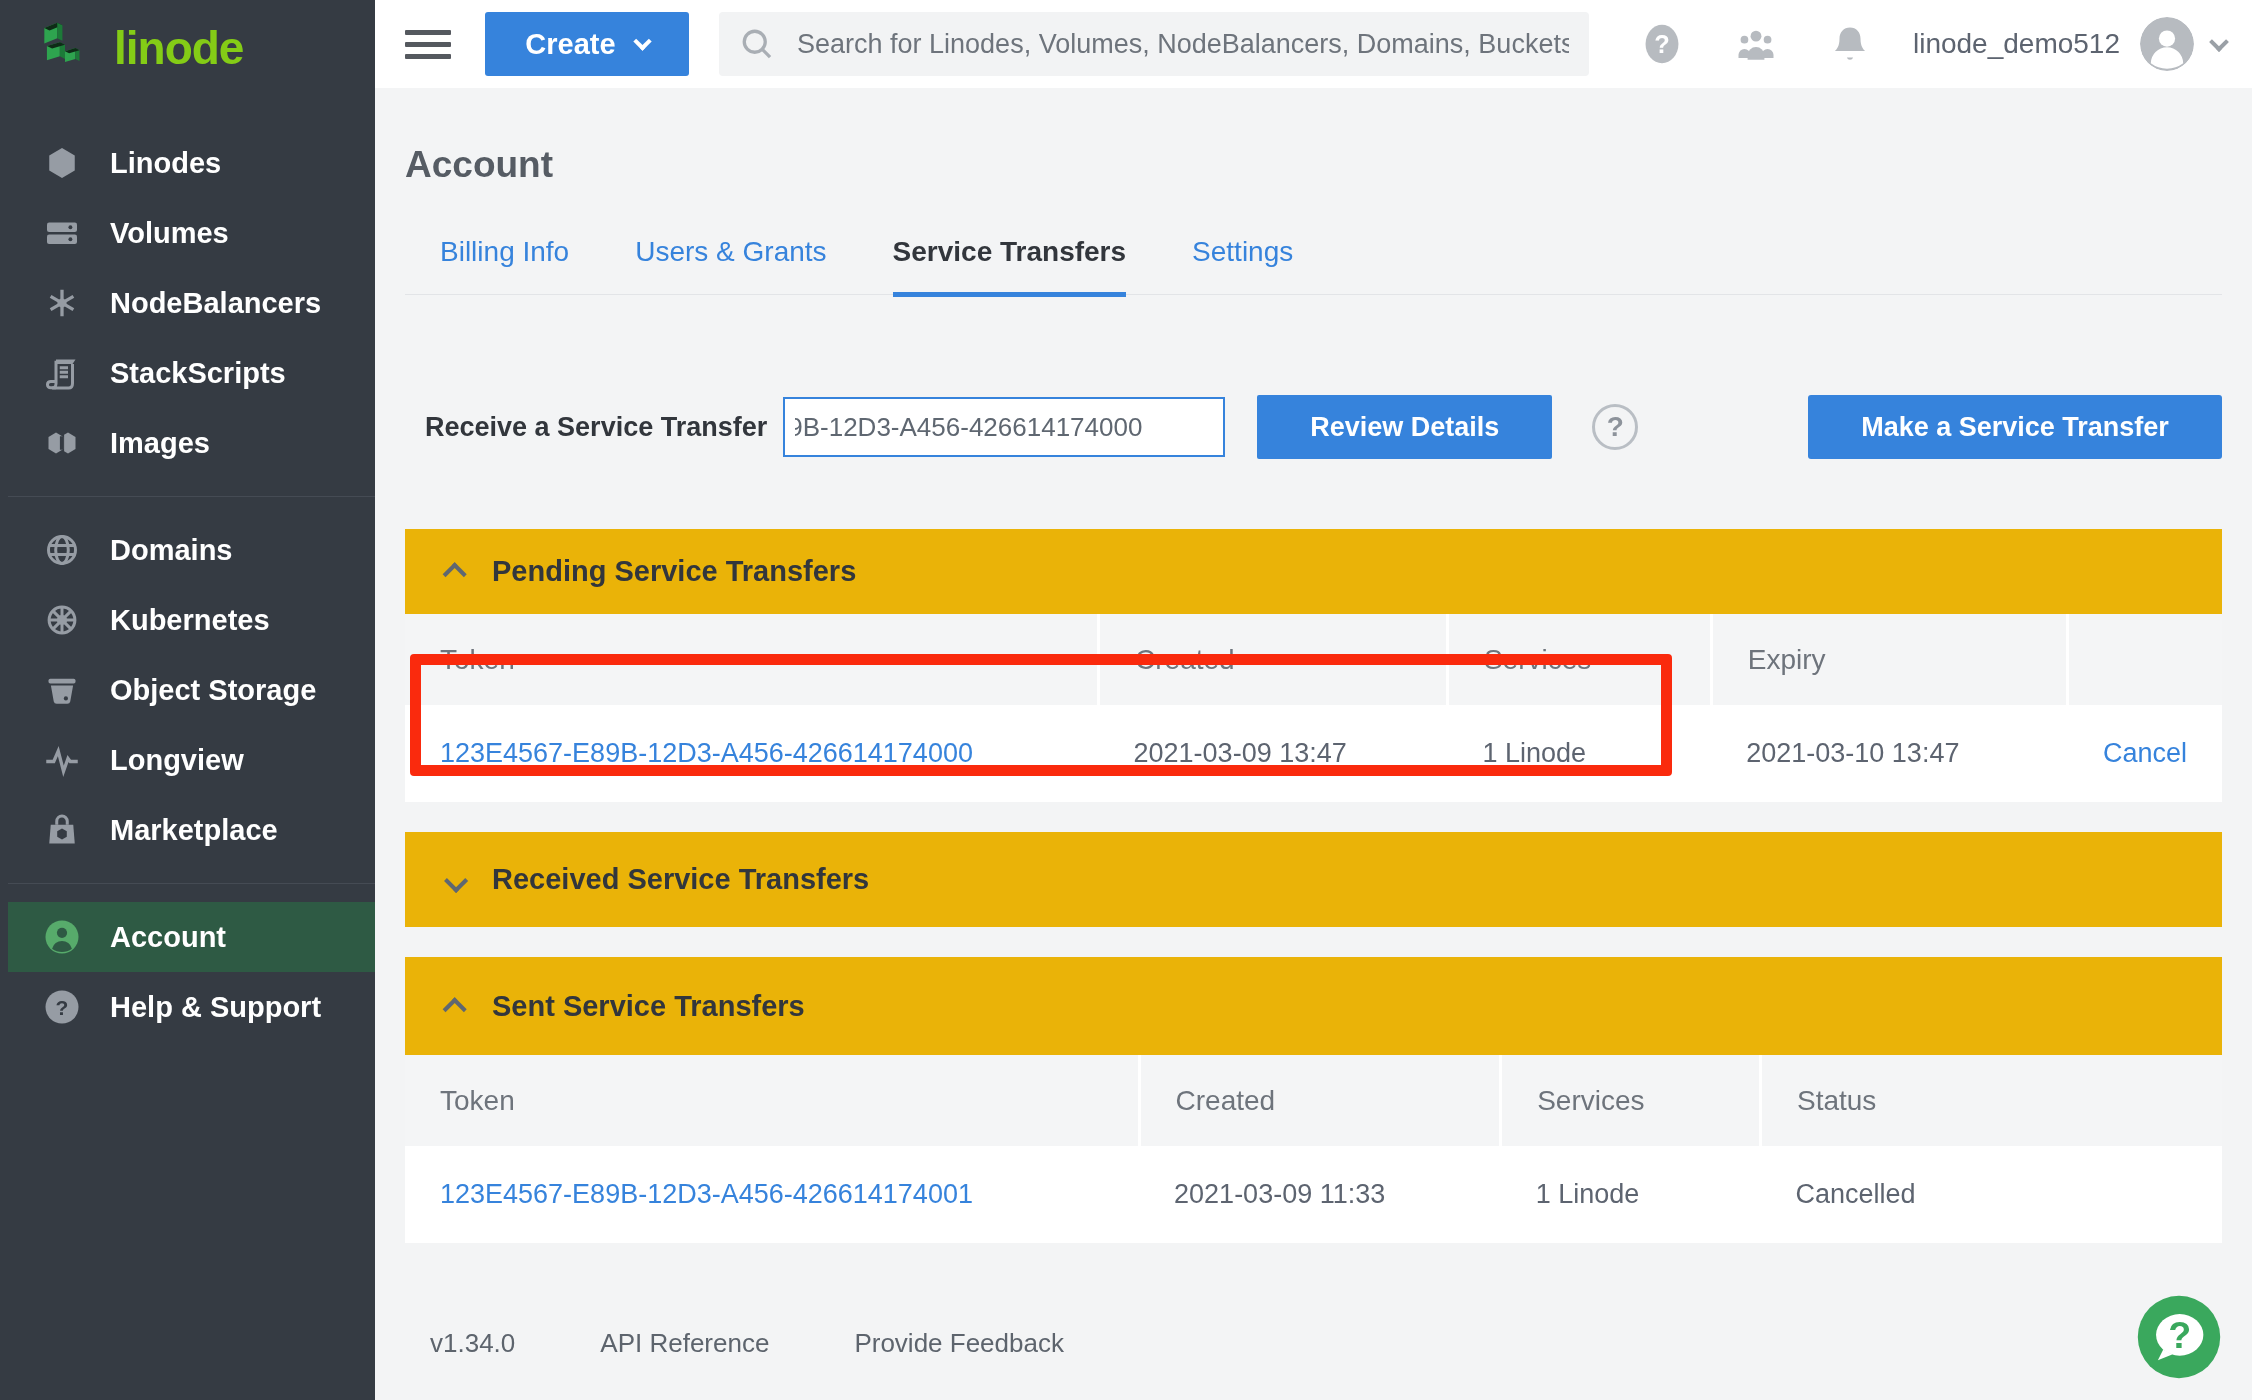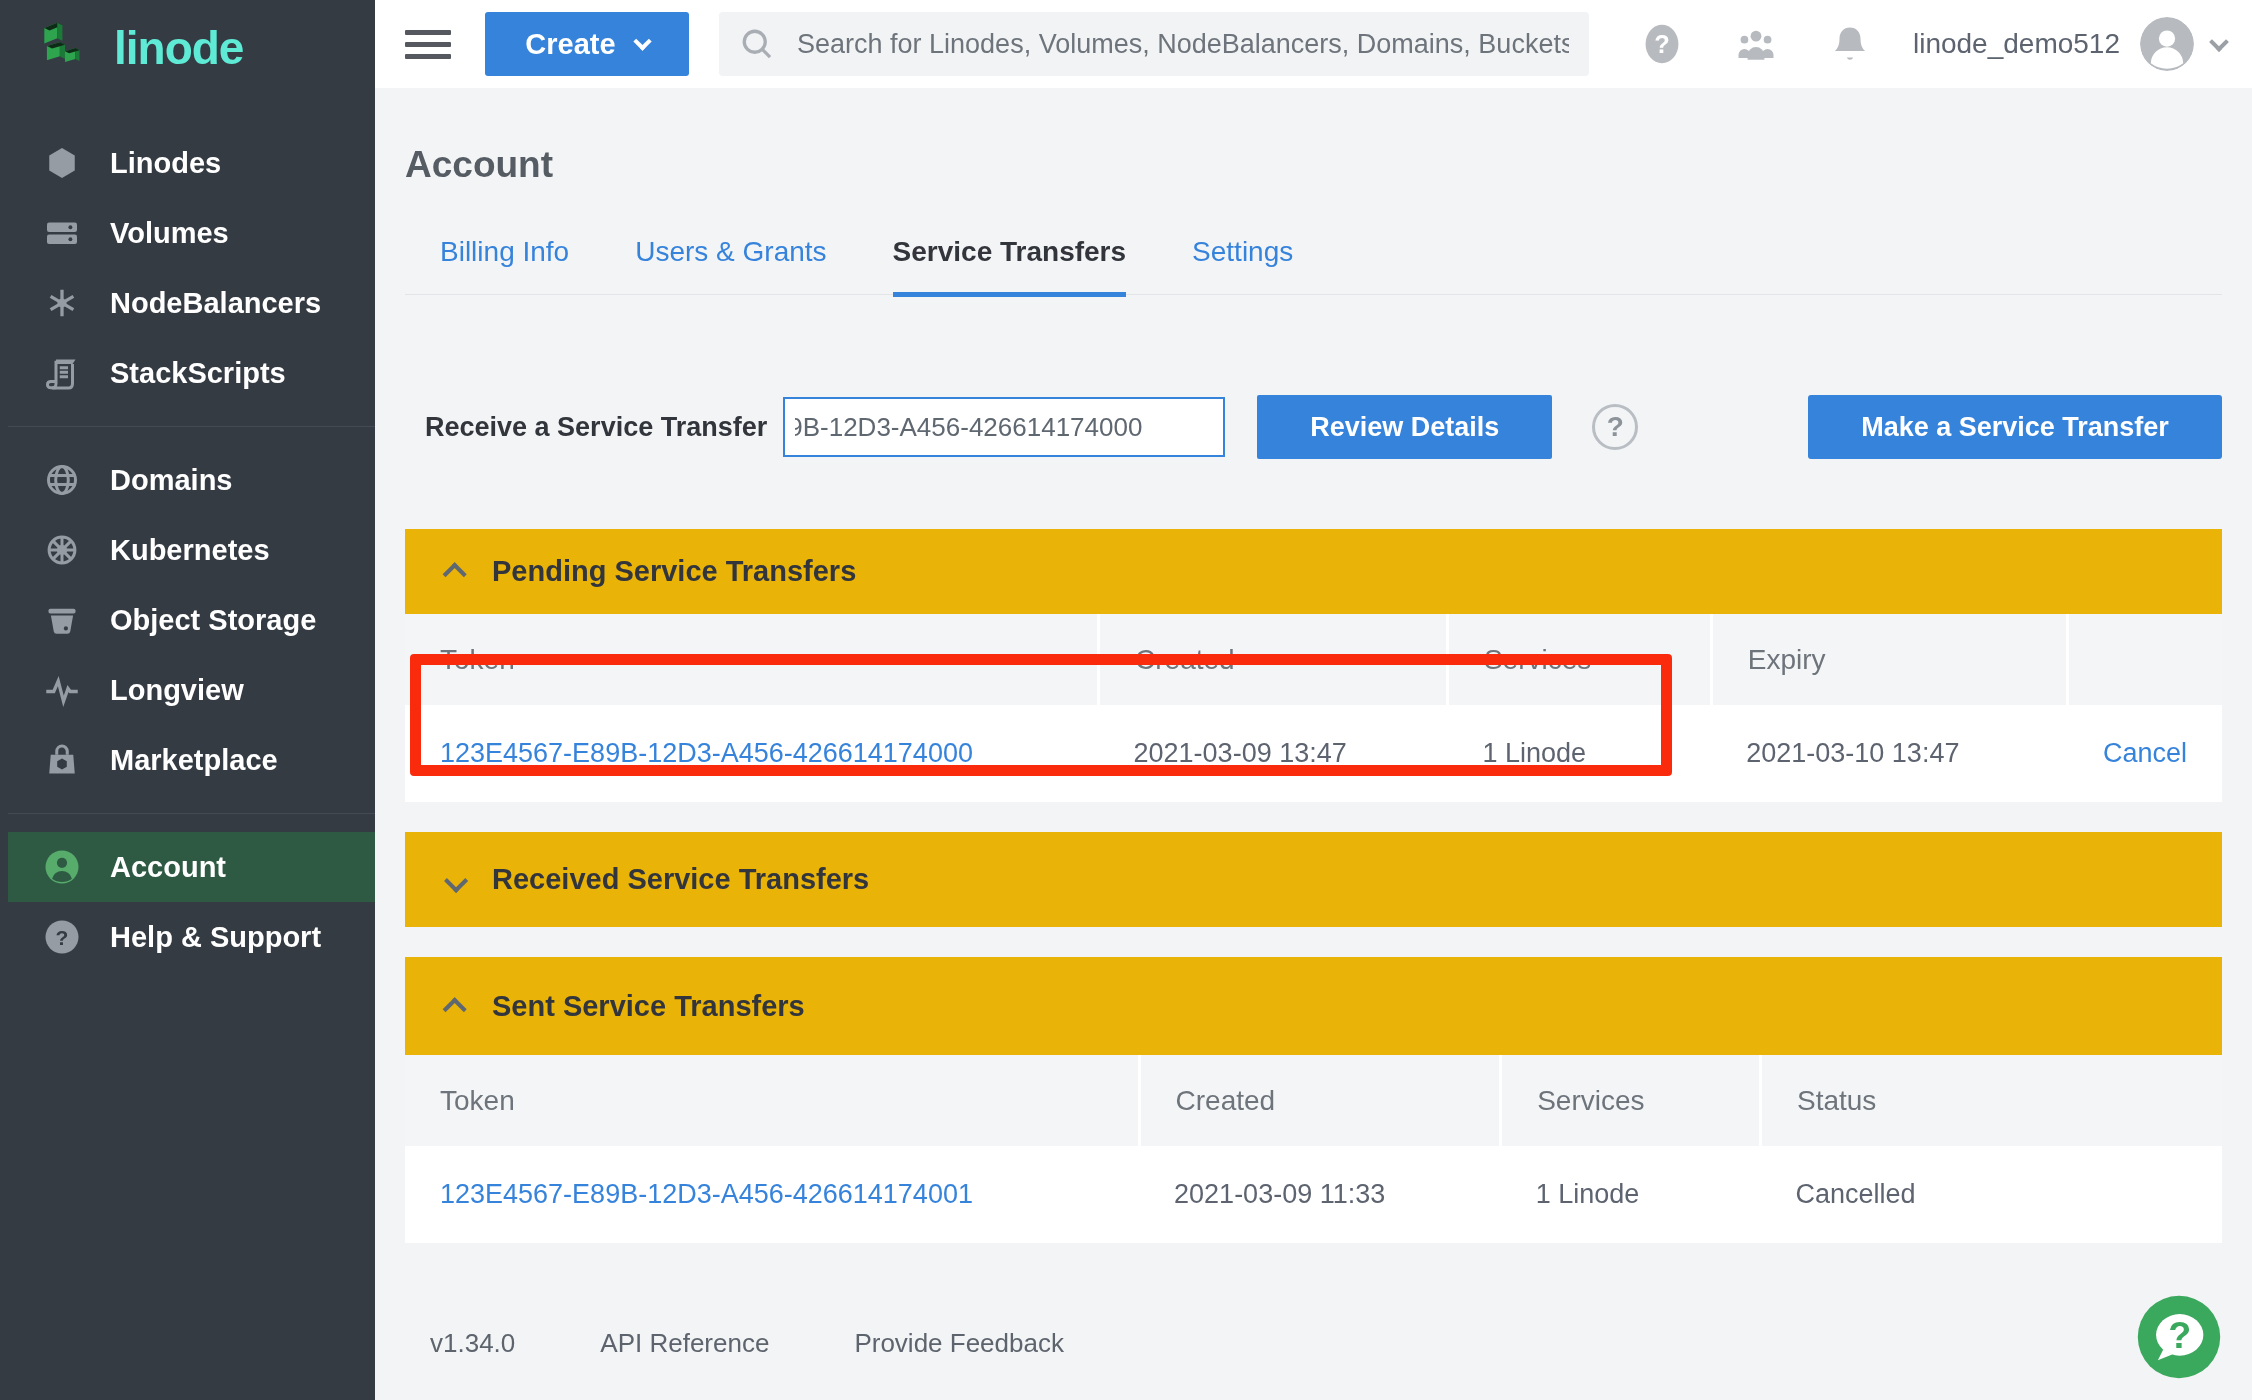--- a/index.html
+++ b/index.html
@@ -3,21 +3,21 @@
 <meta charset="utf-8">
 <style>
   * { margin:0; padding:0; box-sizing:border-box; }
   html,body { width:2252px; height:1400px; overflow:hidden;
     font-family:"Liberation Sans","DejaVu Sans",sans-serif; background:#f3f4f5; }
 
   
   .sidebar { position:absolute; left:0; top:0; width:375px; height:1400px;
     background:#353b43; z-index:5; }
   .logo { height:96px; display:flex; align-items:center; padding-left:34px; }
-  .logo-text { color:#5eead4; font-size:46px; font-weight:bold; letter-spacing:-1px; margin-left:18px; }
+  .logo-text { color:#84cc16; font-size:46px; font-weight:bold; letter-spacing:-1px; margin-left:18px; }
   .nav { margin-top:32px;padding-left:8px; }
   .nav-item { height:70px; display:flex; align-items:center; padding-left:34px; cursor:pointer; }
   .nav-item.active { background:#2e5a44; }
   .nav-ico { width:40px; height:40px; display:flex; align-items:center; justify-content:center; }
   .nav-ico svg { width:36px; height:36px; }
   .nav-label { color:#fff; font-size:29px; font-weight:bold; margin-left:28px; white-space:nowrap; }
   .nav-divider { height:1px; background:#454b54; margin:18px 0; }
 
   
   .topbar { position:absolute; left:375px; top:0; right:0; height:88px; background:#fff;
@@ -149,20 +149,30 @@
     <div class="nav-item">
       <span class="nav-ico">
         <svg viewBox="0 0 24 24" stroke="#969ca4" stroke-width="2" fill="none">
             <path d="M8 3h13l-2 3H8z" fill="#969ca4" stroke="none"></path>
             <path d="M8 3.8v15.4c0 1.8-1.2 2.8-2.6 2.8h11c1.6 0 2.6-1.2 2.6-3V6"></path>
             <path d="M8 21.9H4.5c-1.3 0-2.2-1-2.2-2.3 0-1.2 1-2 2.2-2H8"></path>
             <path d="M10.5 8.5h5.5M10.5 11.5h5.5M10.5 14.5h5.5"></path>
           </svg>
         </span>
       <span class="nav-label">StackScripts</span>
+    </div>
+    <div class="nav-item">
+      <span class="nav-ico">
+        <svg viewBox="0 0 24 24" fill="#969ca4">
+            <path d="M8 5l5 3v8l-5 3-5-3V8z"></path>
+            <path d="M16 5l5 3v8l-5 3-2.6-1.55V6.55L16 5z"></path>
+            <rect x="10.6" y="7.5" width="2.6" height="9" fill="#353b43"></rect>
+          </svg>
+        </span>
+      <span class="nav-label">Images</span>
     </div>
 
     <div class="nav-divider"></div>
 
     <div class="nav-item">
       <span class="nav-ico">
         <svg viewBox="0 0 24 24" stroke="#969ca4" stroke-width="2" fill="none">
             <circle cx="12" cy="12" r="9"></circle>
             <ellipse cx="12" cy="12" rx="4.2" ry="9"></ellipse>
             <path d="M3.4 9h17.2M3.4 15h17.2"></path>

